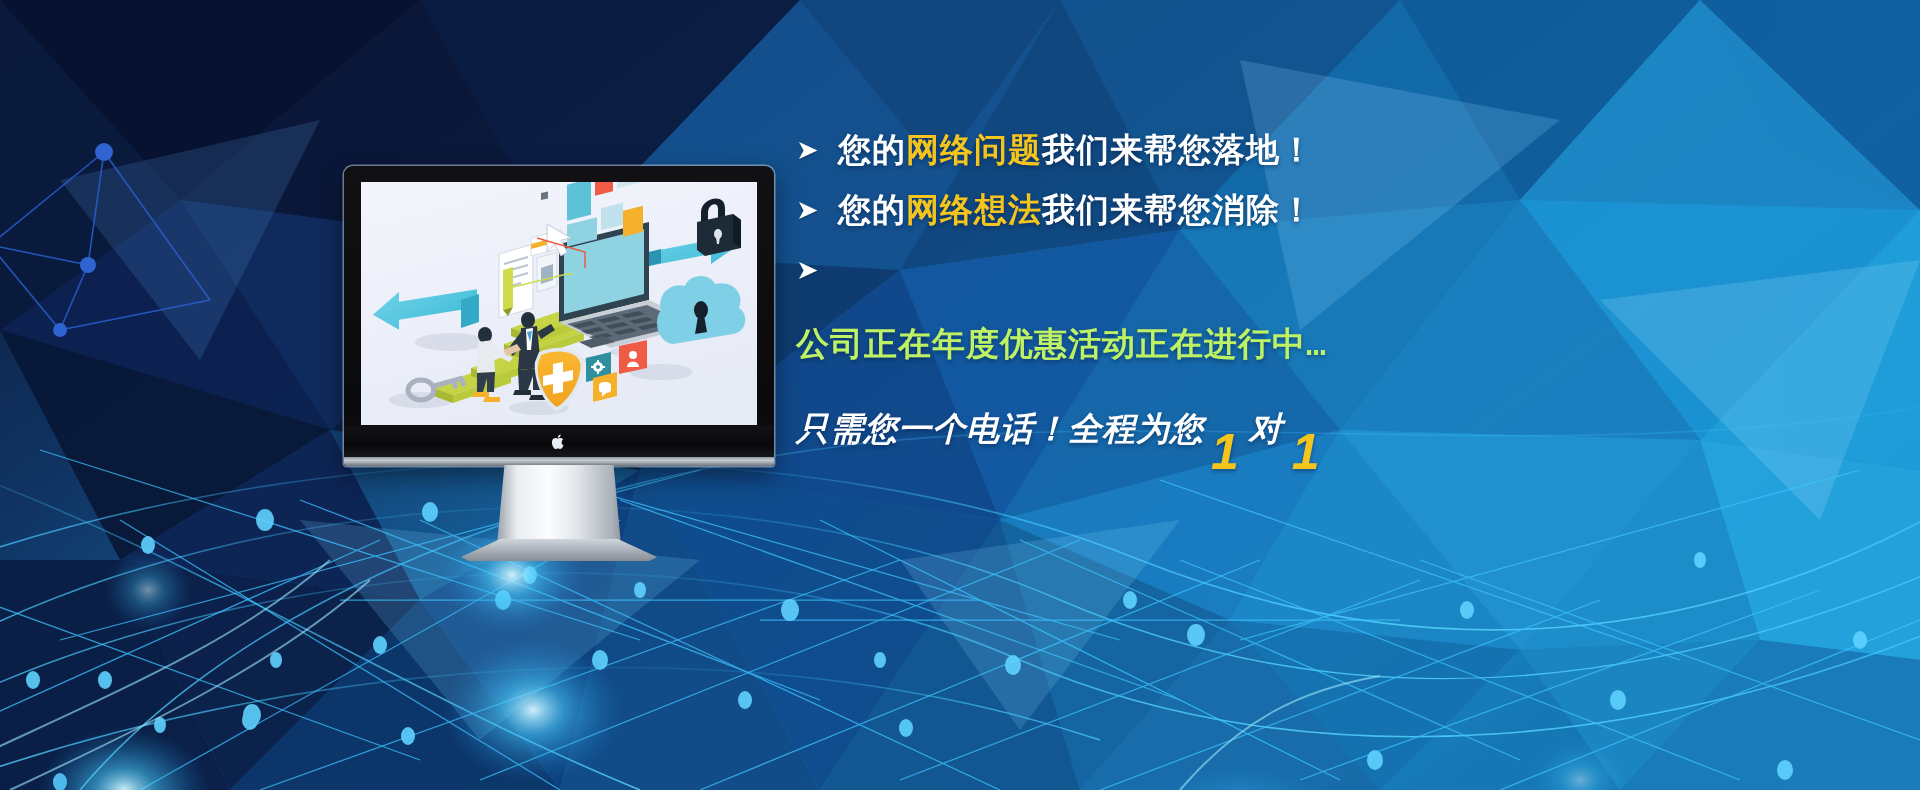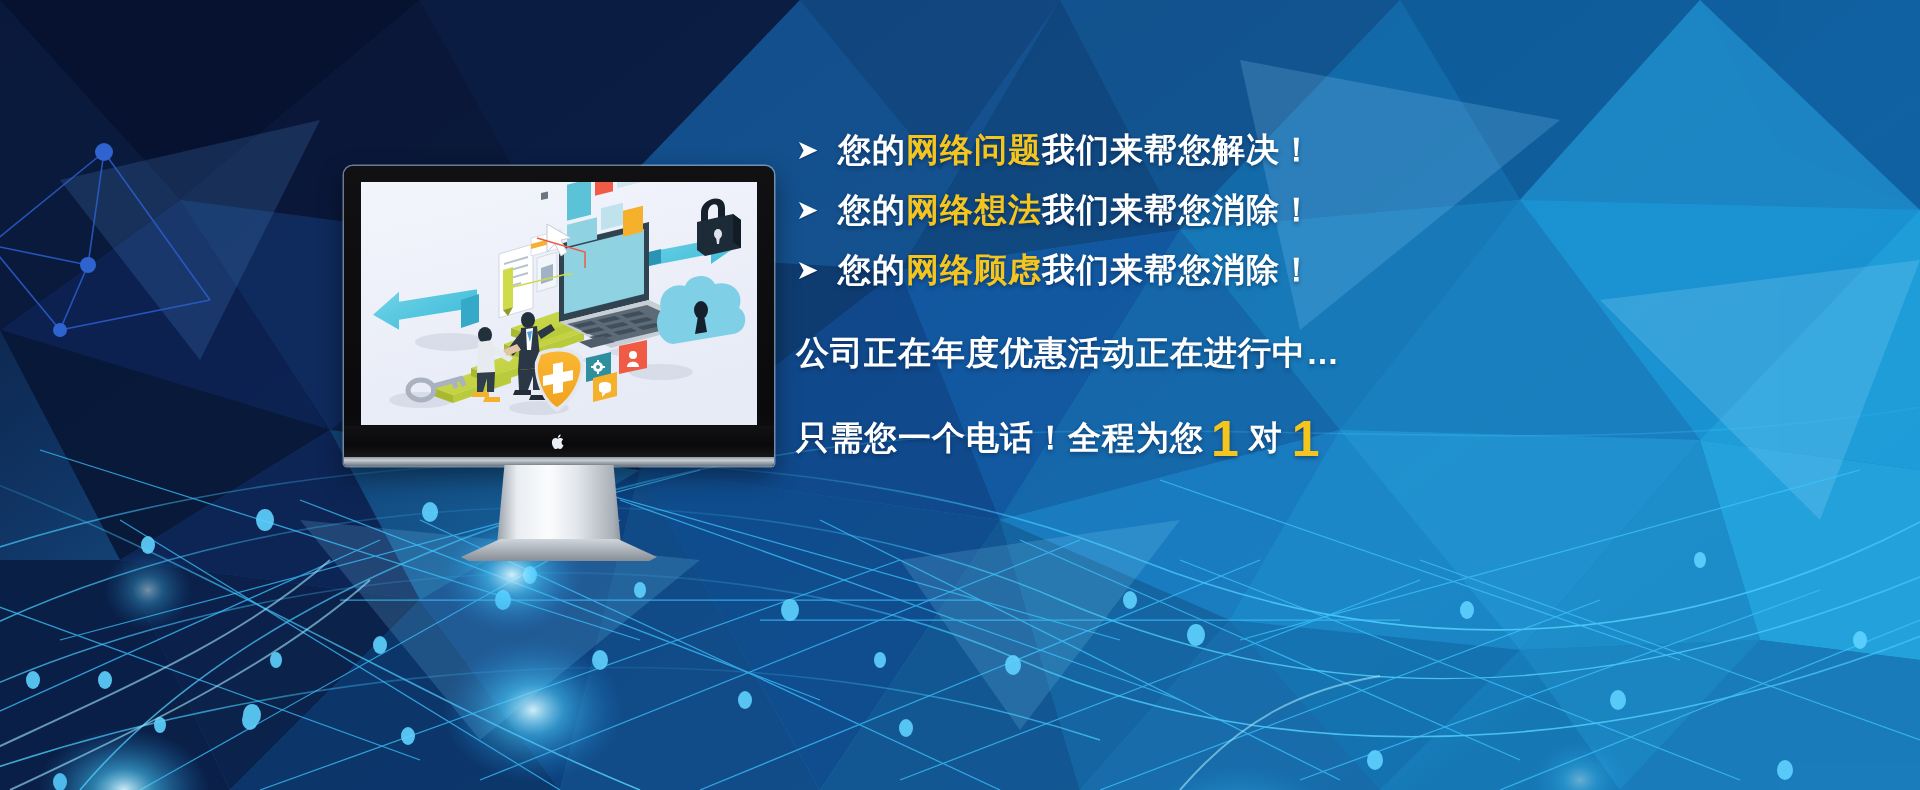--- a/index.html
+++ b/index.html
@@ -60,29 +60,29 @@
     width:42px;flex:0 0 42px;color:#ffffff;font-size:27px;line-height:1;
     text-shadow:0 1px 2px rgba(0,0,0,.35);
   }
   .bullet-text{
     font-size:33px;font-weight:bold;color:#ffffff;letter-spacing:1px;
     text-shadow:0 2px 4px rgba(0,20,50,.45);
     white-space:nowrap;
   }
   .hl{color:#f5c51e;}
   .promo{
-    margin-top:31px;
-    font-size:33px;font-weight:bold;color:#ffffff;letter-spacing:1px;
-    text-shadow:0 2px 4px rgba(0,20,50,.45);white-space:nowrap;
+    margin-top:22px;
+    font-size:33px;font-weight:bold;color:#bef264;letter-spacing:1px;
+    text-shadow:0 2px 4px rgba(0,20,50,.45);white-space:nowrap;font-family:Liberation Mono, monospace;
   }
   .cta{
     margin-top:40px;
     font-size:33px;font-weight:bold;color:#ffffff;letter-spacing:1px;
     text-shadow:0 2px 4px rgba(0,20,50,.45);white-space:nowrap;
-    display:flex;align-items:center;
+    display:flex;align-items:flex-end;font-style:italic;
   }
   .cta .big{color:#f5c51e;font-size:50px;line-height:0;padding:0 7px;}
   .cta .mid{padding:0 2px;}
 </style>
 </head>
 <body>
 
 <div id="banner">
 
   <svg class="layer" viewBox="0 0 1920 790" preserveAspectRatio="none">
@@ -495,36 +495,33 @@
     <div class="mon-foot"></div>
     <div class="stand-neck"></div>
     <div class="stand-base"></div>
   </div>
 
   <div id="copy">
 
     <div class="bullet-row">
       <span class="bullet-arrow">➤</span>
       <span class="bullet-text">
-        <span>您的</span><span class="hl">网络问题</span><span>我们来帮您解决！</span>
+        <span>您的</span><span class="hl">网络问题</span><span>我们来帮您落地！</span>
       </span>
     </div>
 
     <div class="bullet-row">
       <span class="bullet-arrow">➤</span>
       <span class="bullet-text">
         <span>您的</span><span class="hl">网络想法</span><span>我们来帮您消除！</span>
       </span>
     </div>
 
     <div class="bullet-row">
       <span class="bullet-arrow">➤</span>
-      <span class="bullet-text">
-        <span>您的</span><span class="hl">网络顾虑</span><span>我们来帮您消除！</span>
-      </span>
     </div>
 
     <div class="promo">公司正在年度优惠活动正在进行中…</div>
 
     <div class="cta">
       <span>只需您一个电话！全程为您</span>
       <span class="big">1</span>
       <span class="mid">对</span>
       <span class="big">1</span>
     </div>

